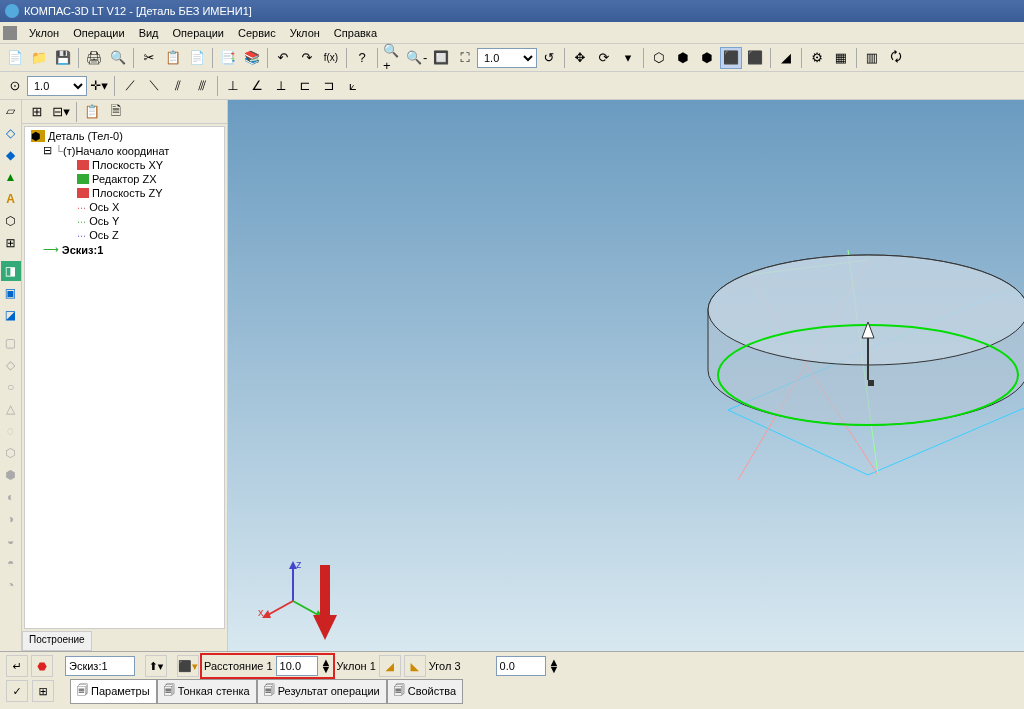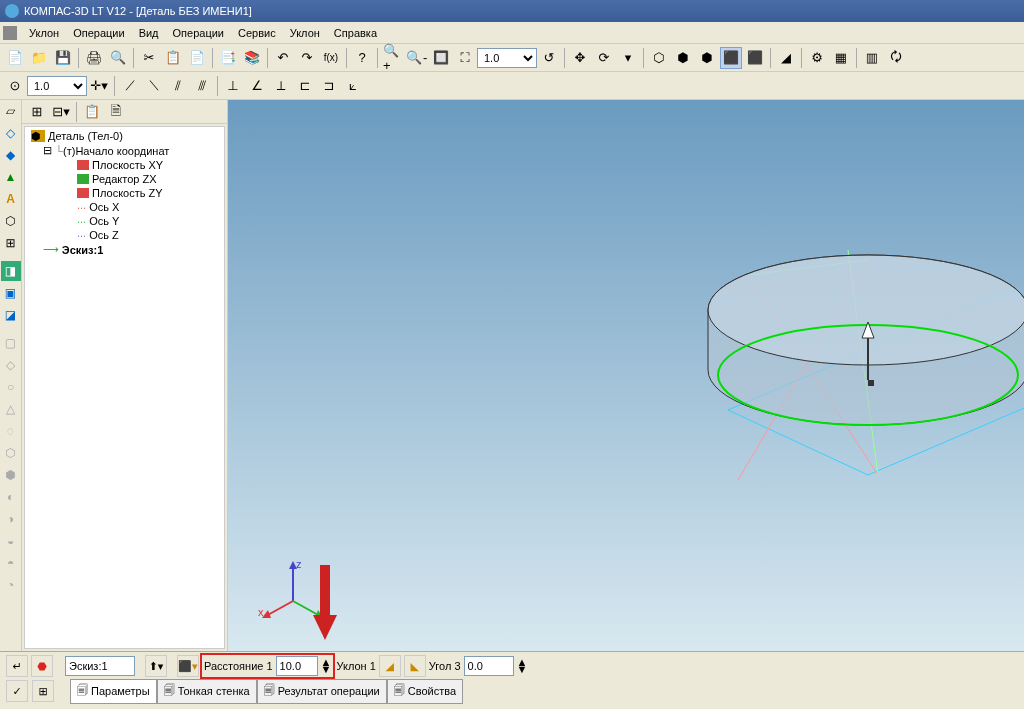--- a/index.html
+++ b/index.html
@@ -170,20 +170,23 @@
           <span>(т)Начало координат</span>
         </div>
       <div class="tree-node" style="padding-left:50px"><span class="plane-ico" style="background:#d44"></span>&nbsp;<span>Плоскость XY</span></div>
       <div class="tree-node" style="padding-left:50px"><span class="plane-ico" style="background:#3a3"></span>&nbsp;<span>Редактор ZX</span></div>
       <div class="tree-node" style="padding-left:50px"><span class="plane-ico" style="background:#d44"></span>&nbsp;<span>Плоскость ZY</span></div>
       <div class="tree-node" style="padding-left:50px"><span style="color:#d44">∙∙∙</span>&nbsp;<span>Ось X</span></div>
       <div class="tree-node" style="padding-left:50px"><span style="color:#3a3">∙∙∙</span>&nbsp;<span>Ось Y</span></div>
       <div class="tree-node" style="padding-left:50px"><span style="color:#74c">∙∙∙</span>&nbsp;<span>Ось Z</span></div>
       <div class="tree-node" style="padding-left:16px"><span style="color:#3a3">⟶</span>&nbsp;<b>Эскиз:1</b></div>
     </div>
+    <div class="tree-tabs">
+      <div class="ttab">Построение</div>
+    </div>
   </div>
 
   <div class="viewport">
     <svg width="100%" height="100%" style="position:absolute;top:0;left:0">
 
       <polygon points="500,310 780,190 920,255 640,375" fill="none" stroke="#3bcfff" stroke-width="1"></polygon>
       <line x1="520" y1="175" x2="650" y2="375" stroke="#f99" stroke-width="1"></line>
       <line x1="650" y1="375" x2="620" y2="150" stroke="#9f9" stroke-width="1"></line>
       <line x1="520" y1="175" x2="640" y2="160" stroke="#9f9" stroke-width="1"></line>
       <line x1="510" y1="380" x2="640" y2="160" stroke="#f99" stroke-width="1"></line>
@@ -235,21 +238,21 @@
       <input class="p-input" style="width: 42px;" value="10.0">
       <span style="display:flex;flex-direction:column;font-size:7px;line-height:7px">
           <span>▲</span>
           <span>▼</span>
         </span>
     </div>
     <span>Уклон 1</span>
     <div class="pbtn" style="color:#c80">◢</div>
     <div class="pbtn" style="color:#c80">◣</div>
     <span>Угол 3</span>
-    <input class="p-input" style="width: 50px;" value="0.0">
+    <input class="p-input" style="width: 50px; margin-left: 32px;" value="0.0">
     <span style="display:flex;flex-direction:column;font-size:7px;line-height:7px">
         <span>▲</span>
         <span>▼</span>
       </span>
   </div>
   <div class="prop-row2">
     <div class="pbtn" style="position:absolute;left:6px">✓</div>
     <div class="pbtn" style="position:absolute;left:32px">⊞</div>
     <div class="ptab active">
         <span>🗐</span>

